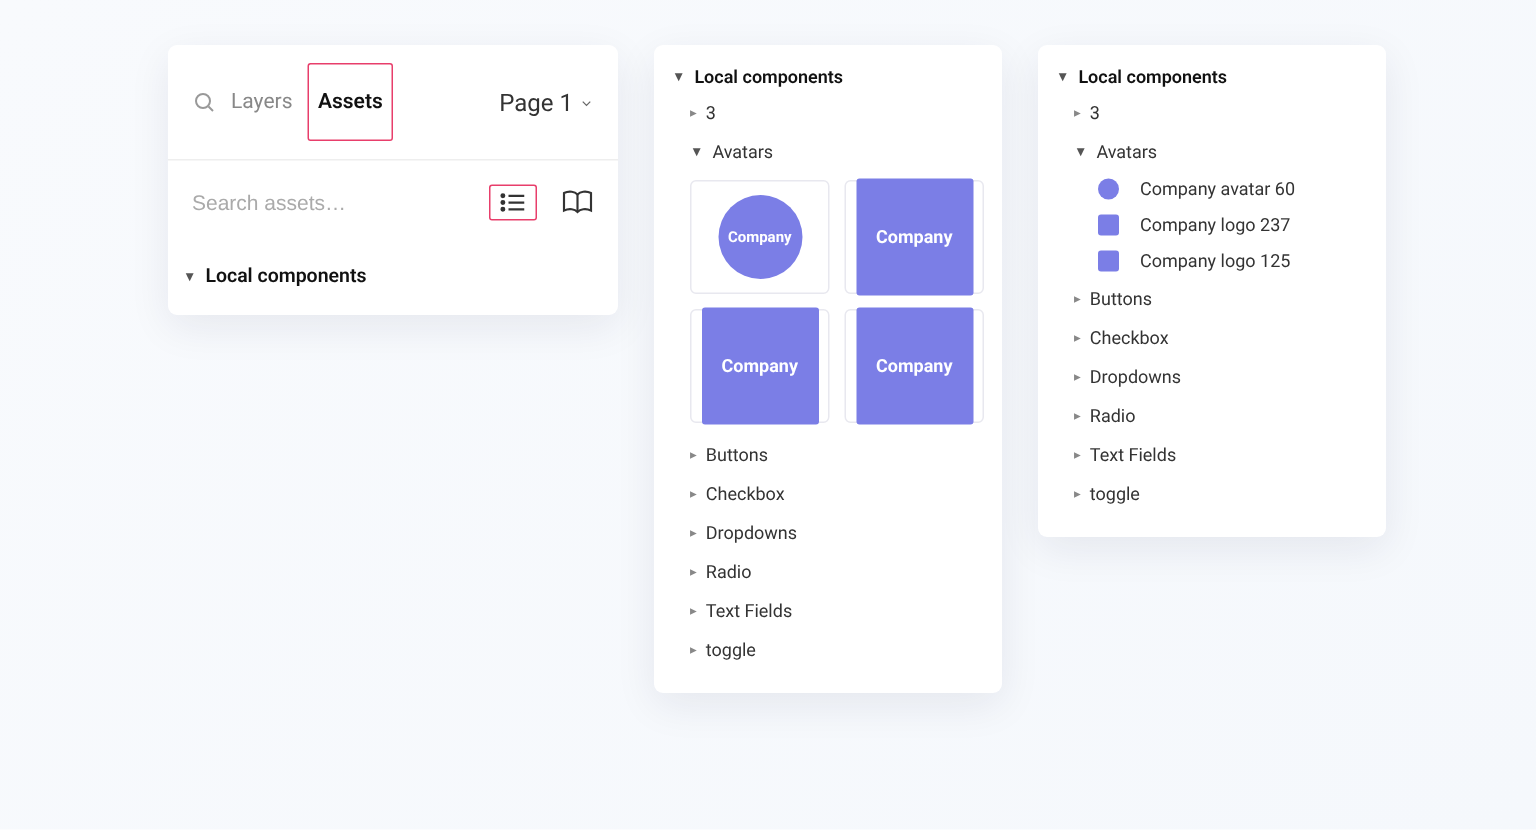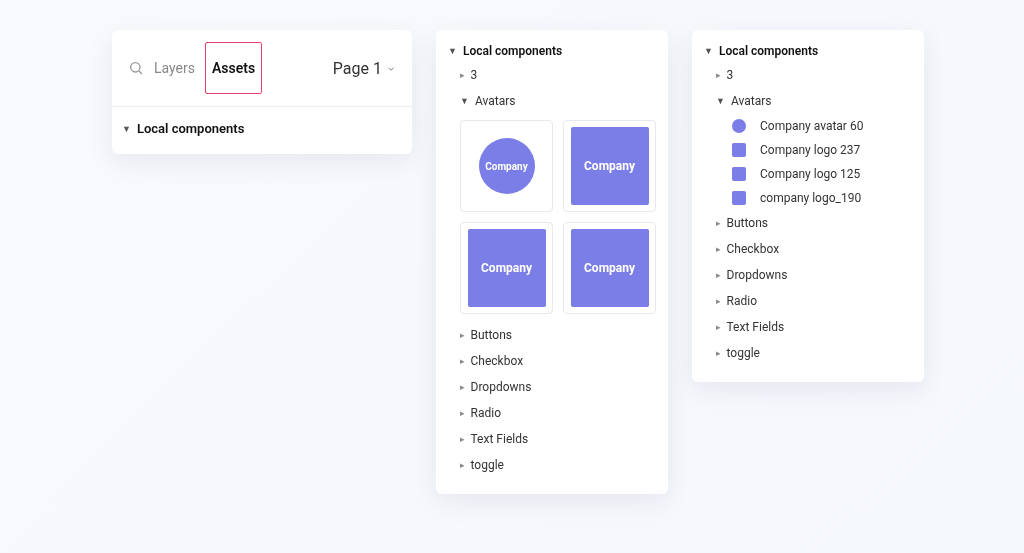--- a/index.html
+++ b/index.html
@@ -69,21 +69,21 @@
   .p2 { width: 232px; padding: 10px 10px 16px 10px; }
   .p3 { width: 232px; padding: 10px 10px 16px 10px; }
   .sec-title { display:flex; align-items:center; gap:6px; font-weight:600; font-size:12px; color:#111; padding:4px 2px; }
   .row { display:flex; align-items:center; gap:6px; padding:6px 2px 6px 14px; font-size:12px; color:#333; }
   .thumb-grid {
     display:grid; grid-template-columns: 1fr 1fr; gap:10px;
     padding: 6px 2px 8px 14px;
   }
   .thumb {
     border:1px solid #e8e8ef; border-radius:4px;
-    height: 92px;
+    height: 76px;
     display:flex; align-items:center; justify-content:center;
     background:#fff;
   }
   .av-circle {
     width: 56px; height:56px; border-radius:50%; background:#7b7ee6;
     display:flex; align-items:center; justify-content:center;
     color:#fff; font-size:10px; font-weight:700;
   }
   .av-square {
     width: 78px; height:78px; border-radius:2px; background:#7b7ee6;
@@ -111,20 +111,39 @@
       <span class="tab-assets">Assets</span>
       <span class="page-sel">
         <span>Page 1</span>
         <span>
           <svg width="10" height="10" viewBox="0 0 24 24" fill="none" stroke="#666" stroke-width="2">
               <polyline points="6 9 12 15 18 9"></polyline>
             </svg>
         </span>
       </span>
     </div>
+    <div class="p1-search">
+      <input class="search-input" placeholder="Search assets…" style="">
+      <span class="list-icon-box">
+        <svg width="18" height="14" viewBox="0 0 24 18" fill="none" stroke="#333" stroke-width="2">
+          <circle cx="3" cy="3" r="1.2" fill="#333"></circle>
+            <line x1="8" y1="3" x2="22" y2="3"></line>
+          <circle cx="3" cy="9" r="1.2" fill="#333"></circle>
+            <line x1="8" y1="9" x2="22" y2="9"></line>
+          <circle cx="3" cy="15" r="1.2" fill="#333"></circle>
+            <line x1="8" y1="15" x2="22" y2="15"></line>
+        </svg>
+      </span>
+      <span class="icon-btn" style="margin-left:6px;">
+        <svg width="22" height="18" viewBox="0 0 24 20" fill="none" stroke="#333" stroke-width="1.6">
+          <path d="M2 3 C6 1 10 2 12 4 C14 2 18 1 22 3 L22 16 C18 14 14 15 12 17 C10 15 6 14 2 16 Z"></path>
+          <line x1="12" y1="4" x2="12" y2="17"></line>
+        </svg>
+      </span>
+    </div>
     <div class="p1-section">
       <span class="caret">▼</span>
       <span>Local components</span>
     </div>
   </div>
 
   <div class="panel p2">
     <div class="sec-title">
       <span class="caret">▼</span>
       <span>Local components</span>
@@ -198,24 +217,20 @@
           <span>Company avatar 60</span>
         </div>
         <div class="mini-row">
           <span class="mini-square"></span>
           <span>Company logo 237</span>
         </div>
         <div class="mini-row">
           <span class="mini-square"></span>
           <span>Company logo 125</span>
         </div>
-        <div class="mini-row">
-          <span class="mini-square"></span>
-          <span>company logo_190</span>
-        </div>
       </div>
     <div id="p3-folders">
         <div class="row">
           <span class="caret-right">▸</span>
           <span>Buttons</span>
         </div>
         <div class="row">
           <span class="caret-right">▸</span>
           <span>Checkbox</span>
         </div>

